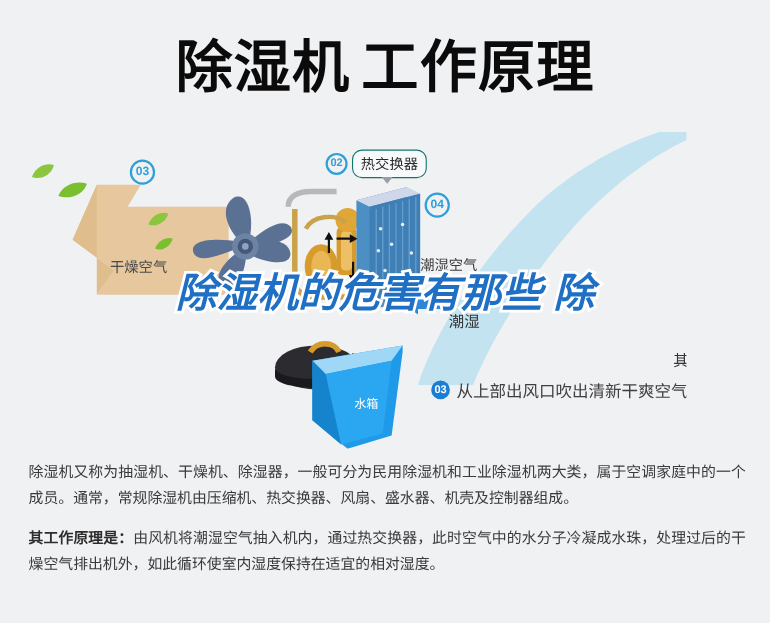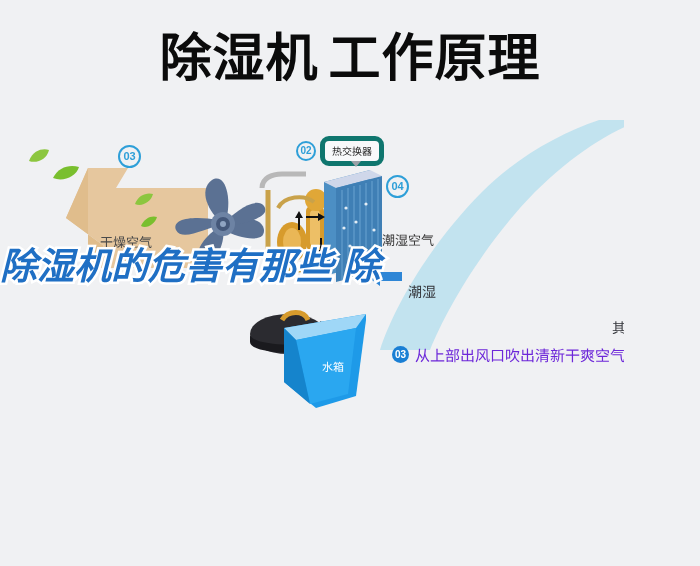--- a/index.html
+++ b/index.html
@@ -29,21 +29,21 @@
     position: absolute;
     left: 0;
     top: 0;
     width: 700px;
     height: 126px;
     display: flex;
     align-items: center;
     justify-content: center;
   }
   .title-text {
-    font-family: Liberation Mono, monospace;
+    font-family: Liberation Serif, serif;
     font-size: 52px;
     font-weight: bold;
     color: #0b0b0b;
     letter-spacing: 1px;
     line-height: 1;
     white-space: nowrap;
   }
   .title-text .t-gap { display:inline-block; width: 10px; }
 
   
@@ -107,25 +107,25 @@
   .badge-outline {
     background: transparent;
     color: #2e9fd8;
     border: 2px solid #2e9fd8;
   }
   .badge-sm { width: 16px; height: 16px; font-size: 10px; }
   .badge-md { width: 19px; height: 19px; font-size: 11px; }
 
   .bubble {
     position: relative;
-    border: 5px solid #0f766e;
+    border: 1px solid #0f766e;
     border-radius: 9px;
     background: rgba(255,255,255,0.55);
     padding: 2px 7px 3px;
-    font-size: 10px;
+    font-size: 13px;
     color: #2b2b2b;
     white-space: nowrap;
   }
   .bubble:after {
     content: "";
     position: absolute;
     left: 26px;
     bottom: -6px;
     width: 0; height: 0;
     border-left: 5px solid transparent;
@@ -187,42 +187,42 @@
     gap: 6px;
   }
   .badge-fill {
     background: #1a7fd4;
     color: #fff;
     border: none;
     width: 17px; height: 17px; font-size: 10px;
   }
   .caption-03-text {
     font-size: 15px;
-    color: #6d28d9;
+    color: #404040;
     white-space: nowrap;
   }
 
   
   .ghost-line {
     position: absolute;
     font-size: 14px;
     color: #33353a;
     white-space: nowrap;
     margin-top: 21px;
   }
   .ghost-1 { left: 408px; top: 140px; }
   .ghost-2 { left: 286px; top: 176px; }
 
   
   .overlay {
     position: absolute;
     left: 0;
     top: 247px;
     width: 700px;
-    text-align: left;
+    text-align: center;
     pointer-events: none;
   }
   .overlay-line {
     font-family: "Liberation Sans", "DejaVu Sans", sans-serif;
     font-size: 37px;
     font-weight: bold;
     font-style: italic;
     color: #1f6fc4;
     line-height: 1.06;
     letter-spacing: 0px;
@@ -391,14 +391,18 @@
     <div class="caption-03">
       <span class="badge badge-fill">03</span>
       <span class="caption-03-text">从上部出风口吹出清新干爽空气</span>
     </div>
   </div>
 
   <div class="overlay">
     <div class="overlay-line">除湿机的危害有那些 除</div>
   </div>
 
+  <div class="body-copy">
+    <p class="para">除湿机又称为抽湿机、干燥机、除湿器，一般可分为民用除湿机和工业除湿机两大类，属于空调家庭中的一个成员。通常，常规除湿机由压缩机、热交换器、风扇、盛水器、机壳及控制器组成。</p>
+    <p class="para"><b>其工作原理是：</b><span>由风机将潮湿空气抽入机内，通过热交换器，此时空气中的水分子冷凝成水珠，处理过后的干燥空气排出机外，如此循环使室内湿度保持在适宜的相对湿度。</span></p>
+  </div>
 
 </div>
 
 </body></html>

